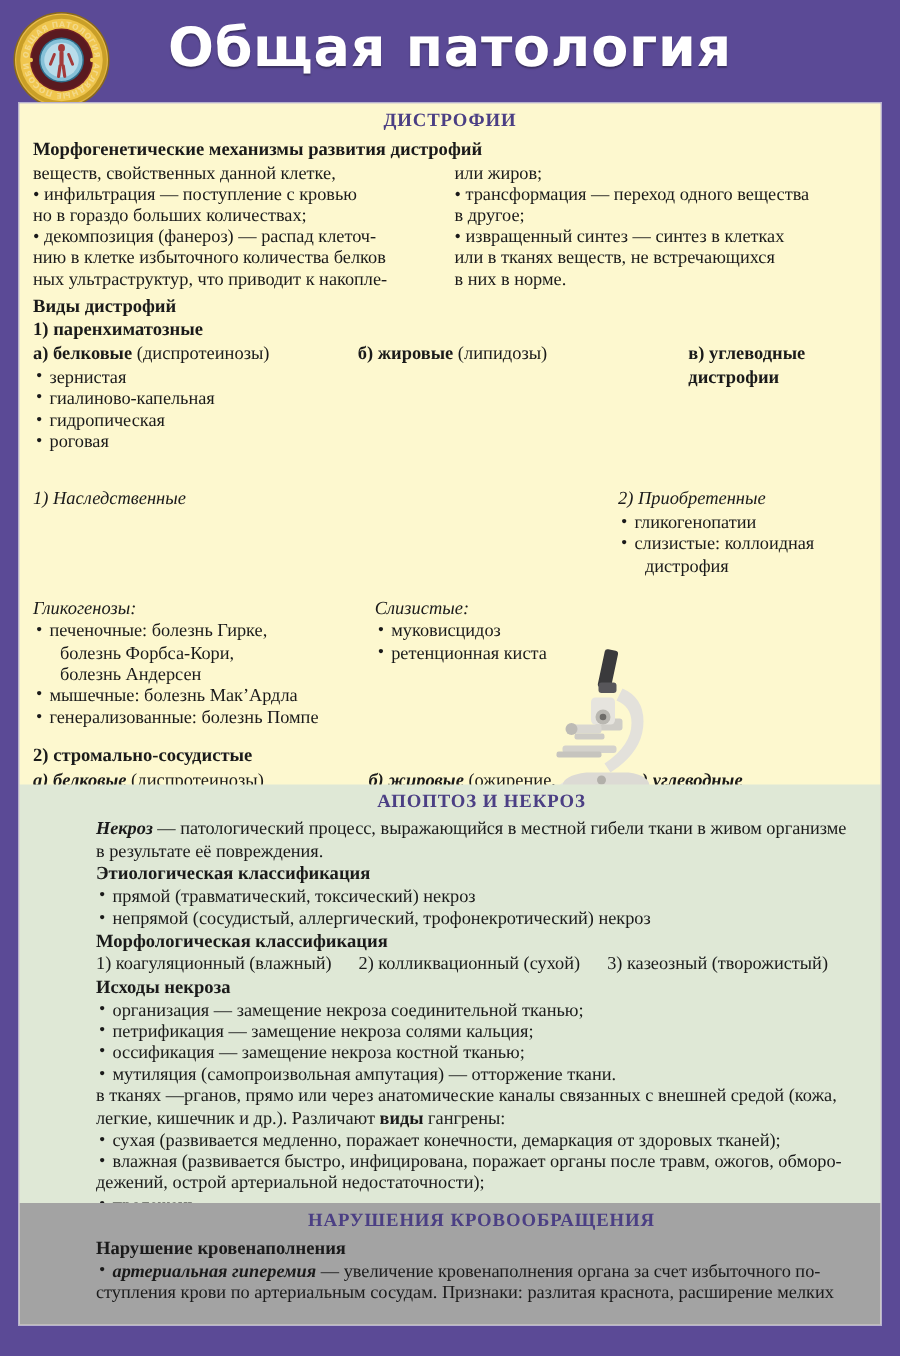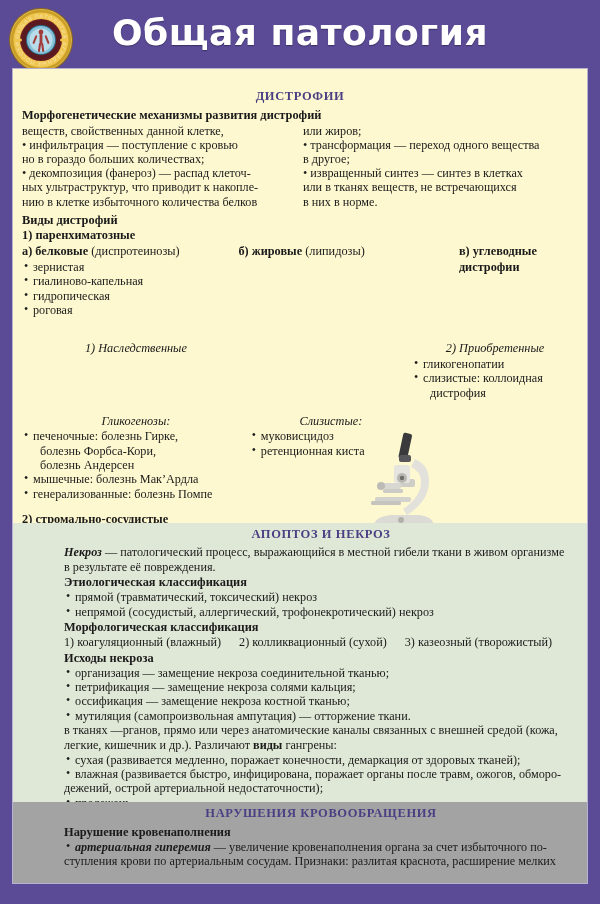--- a/index.html
+++ b/index.html
@@ -66,21 +66,21 @@
     top: 68px;
     width: 576px;
     height: 816px;
     box-sizing: border-box;
     background: #fdf8cf;
     border: 1px solid #b7b2cf;
     overflow: hidden;
   }
 
   .panel { position: relative; box-sizing: border-box; padding-left: 42px; }
-  .panel-dystrophy { background: #fdf8cf; padding: 16px 0 4px 0; }
+  .panel-dystrophy { background: #fdf8cf; padding: 0 0 4px 0; }
   .panel-necrosis   { background: #dfe8d6; }
   .panel-circulation{ background: #a3a3a3; }
 
   .section-title {
     text-align: center;
     font-family: "Liberation Serif", serif;
     font-weight: bold;
     font-size: 12.5px;
     letter-spacing: 0.6px;
     color: #4b3f84;
@@ -155,21 +155,20 @@
   
   .band { display: flex; }
   .band .left { width: 236px; }
   .band .mid  { width: 168px; }
   .band .right{ width: 172px; }
 
   .sub-ital {
     font-style: italic;
     font-size: 12.3px;
     line-height: 1.25;
-    text-align: center;
   }
 
   
   #microscope {
     position: absolute;
     left: 332px;
     top: 356px;
     width: 112px;
     height: 108px;
   }
@@ -257,22 +256,22 @@
       <div class="section-title">ДИСТРОФИИ</div>
 
       <div class="pad">
         <h3 class="sub">Морфогенетические механизмы развития дистрофий</h3>
         <div class="mech-cols body-text" style="margin-top:1px;">
           <div>
             <div>веществ, свойственных данной клетке,</div>
             <div>• инфильтрация — поступление с кровью</div>
             <div>но в гораздо больших количествах;</div>
             <div>• декомпозиция (фанероз) — распад клеточ-</div>
+            <div>нию в клетке избыточного количества белков</div>
             <div>ных ультраструктур, что приводит к накопле-</div>
-            <div>нию в клетке избыточного количества белков</div>
           </div>
           <div>
             <div>или жиров;</div>
             <div>• трансформация — переход одного вещества</div>
             <div>в другое;</div>
             <div>• извращенный синтез — синтез в клетках</div>
             <div>или в тканях веществ, не встречающихся</div>
             <div>в них в норме.</div>
           </div>
         </div>

